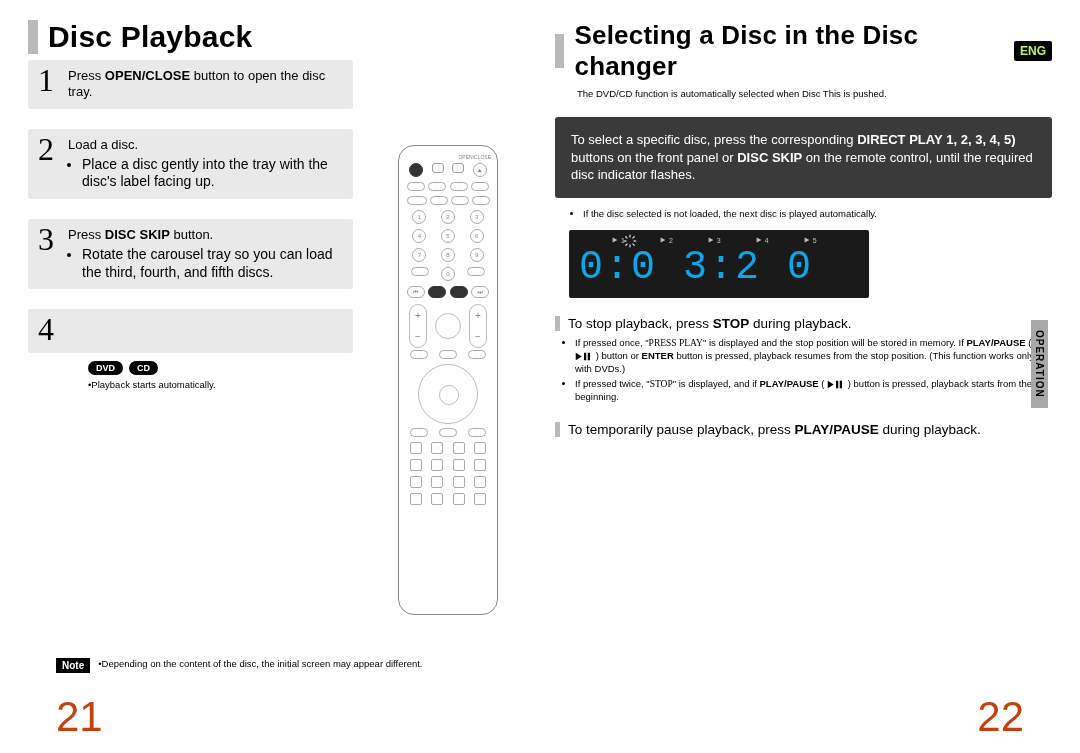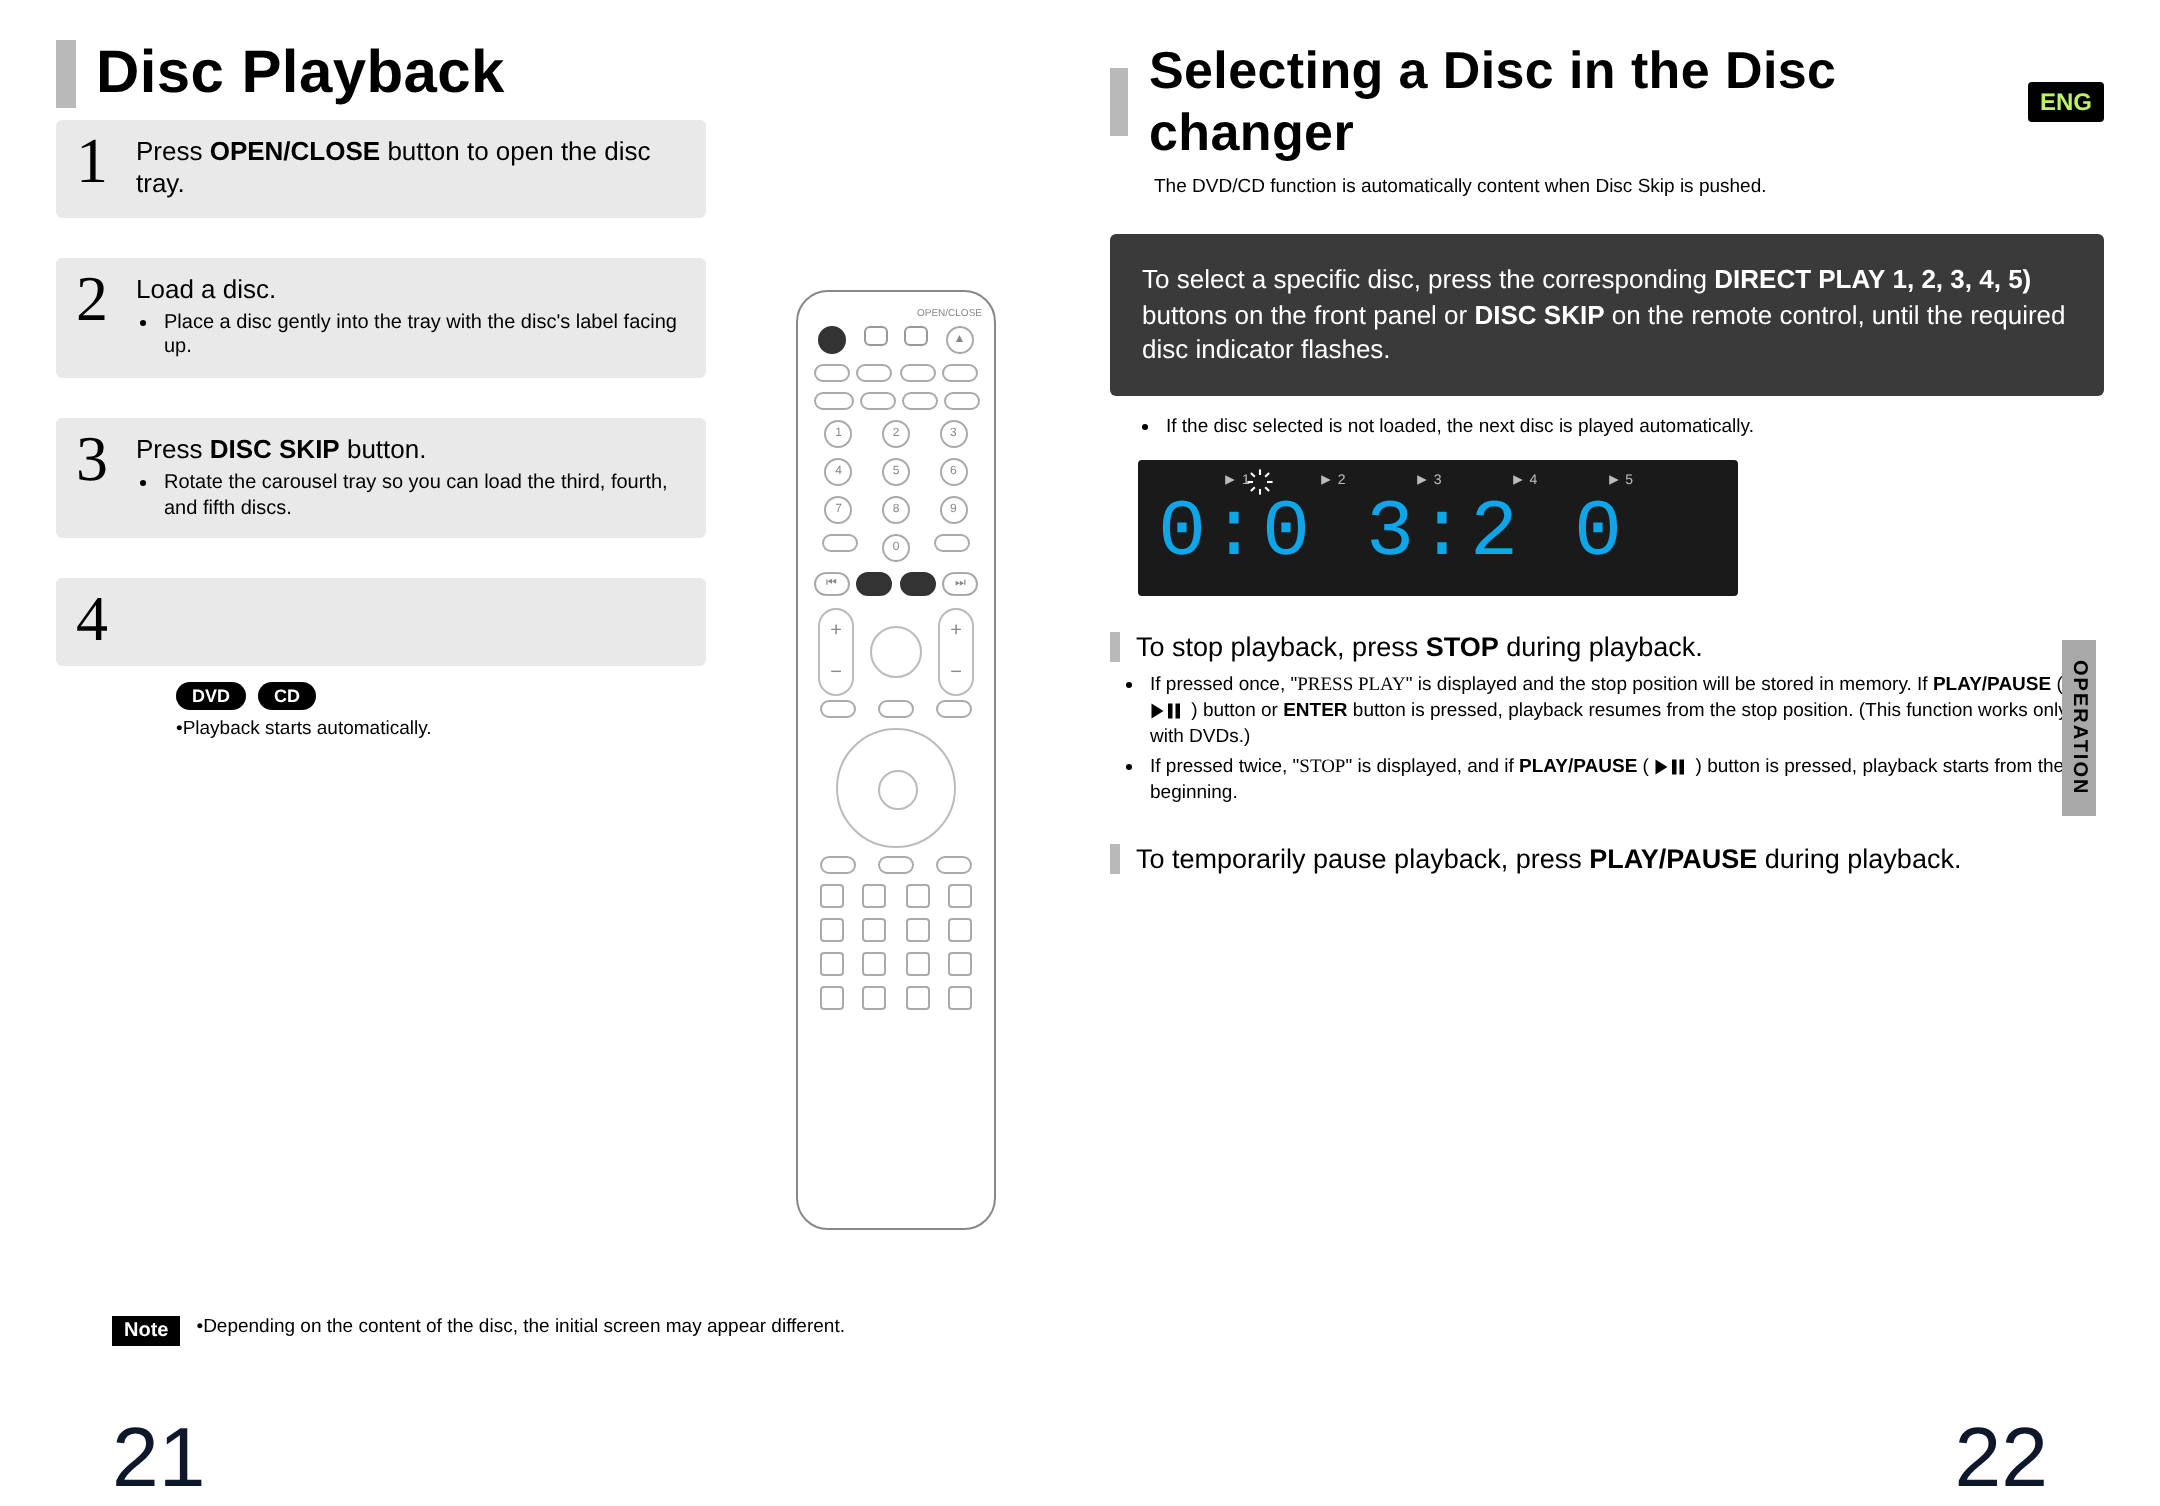--- a/index.html
+++ b/index.html
@@ -43,21 +43,21 @@
     margin-bottom:20px;
     min-height:44px;
   }
   .step .num {
     position:absolute; left:10px; top:2px;
     font-size:32px; font-family:Georgia, serif;
   }
   .step .body { font-size:13px; line-height:1.25; }
   .step .body .main { display:block; }
   .step .body ul { margin:3px 0 0 0; padding-left:14px; }
-  .step .body ul li { font-size:10px; line-height:1.25; }
+  .step .body ul li { font-size:14px; line-height:1.25; }
   .badges-row { display:flex; align-items:center; margin:6px 0 4px 60px; gap:6px;text-align:right; }
   .pill { background:#000; color:#fff; font-size:9px; font-weight:700; padding:2px 8px; border-radius:9px; }
   .post-step-note { font-size:9.5px; margin-left:60px; }
   .post-step-note::before { content:"\2022 "; }
 
   .remote {
     position:absolute; top:125px; left:370px;
     width:100px; height:470px;
     border:1.5px solid #888; border-radius:16px;
     background:#fff; padding:8px 6px;
@@ -77,21 +77,21 @@
   .pm-row { display:flex; justify-content:space-around; align-items:center; }
   .nav-btns { display:flex; justify-content:space-around; margin:4px 0; }
   .nav-btns .btn-nav { width:18px; height:12px; border:1px solid #aaa; border-radius:9px; font-size:6px; text-align:center; line-height:10px; color:#888;}
   .nav-btns .btn-nav.dark { background:#333; border-color:#333; }
 
   .note-row { position:absolute; bottom:80px; left:28px; display:flex; align-items:flex-start; gap:8px; }
   .note-badge { background:#000; color:#fff; font-size:10px; font-weight:700; padding:2px 6px; }
   .note-text { font-size:9.5px; }
   .note-text::before { content:"\2022 "; }
 
-  .page-num { position:absolute; bottom:0; font-size:42px; color:#0f172a; font-weight:400; }
+  .page-num { position:absolute; bottom:12px; font-size:42px; color:#c2410c; font-weight:400; }
   .page-num.left { left:28px; }
   .page-num.right { right:28px; }
 
   .dark-box {
     background:#3a3a3a; color:#fff; border-radius:3px;
     padding:14px 16px; font-size:13px; line-height:1.35;
     margin-bottom:10px;
   }
   .bullets { margin:6px 0 0 14px; padding:0; }
   .bullets li { font-size:9.5px; line-height:1.35; margin-bottom:2px; }
@@ -285,21 +285,21 @@
     </div>
     <div class="page-num left">21</div>
   </div>
 
   <div class="right-col">
     <div class="title-bar sel">
       <div class="bar-accent"></div>
       <h1>Selecting a Disc in the Disc changer</h1>
       <span class="eng-badge">ENG</span>
     </div>
-    <div class="sub-note">The DVD/CD function is automatically content when Disc Skip is pushed.</div>
+    <div class="sub-note">The DVD/CD function is automatically selected when Disc This is pushed.</div>
 
     <div class="dark-box">
       <span>To select a specific disc, press the corresponding </span><b>DIRECT PLAY</b>
       <b>1, 2, 3, 4, 5)</b><span> buttons on the front panel or </span><b>DISC SKIP</b><span> on the remote control, until the required disc indicator flashes.</span>
     </div>
     <ul class="bullets" style="margin-left:28px;">
       <li>If the disc selected is not loaded, the next disc is played automatically.</li>
     </ul>
 
     <div class="display-panel">

